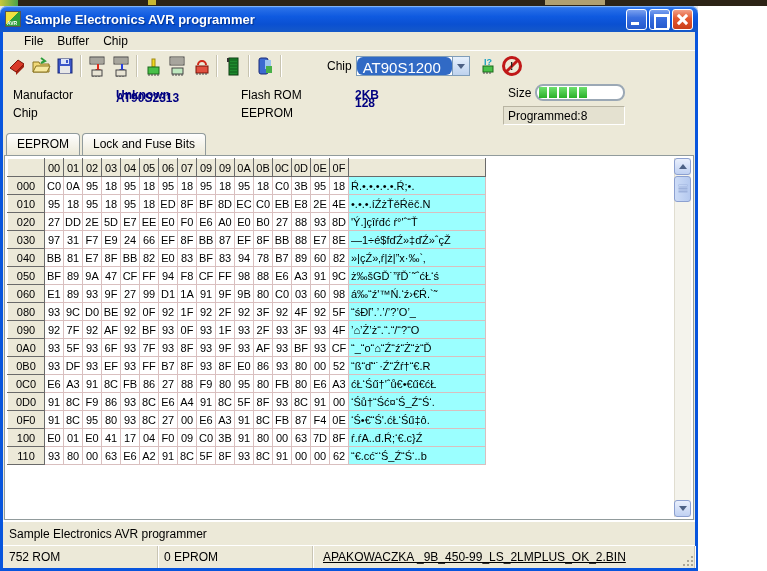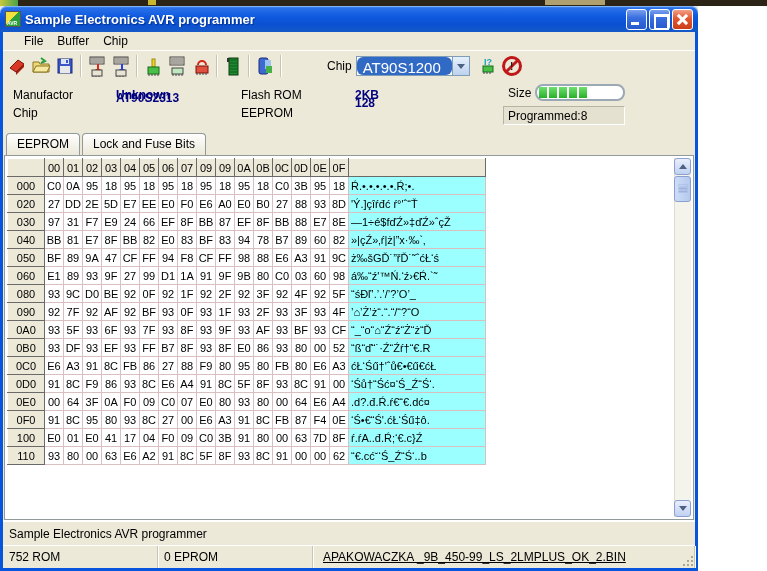--- a/index.html
+++ b/index.html
@@ -308,20 +308,40 @@
                 <td>18</td>
                 <td>95</td>
                 <td>18</td>
                 <td>C0</td>
                 <td>3B</td>
                 <td>95</td>
                 <td>18</td>
                 <td class="ascii">Ŕ.•.•.•.•.•.Ŕ;•.</td>
               </tr>
               <tr>
+                <th class="addr">010</th>
+                <td>95</td>
+                <td>18</td>
+                <td>95</td>
+                <td>18</td>
+                <td>95</td>
+                <td>18</td>
+                <td>ED</td>
+                <td>8F</td>
+                <td>BF</td>
+                <td>8D</td>
+                <td>EC</td>
+                <td>C0</td>
+                <td>EB</td>
+                <td>E8</td>
+                <td>2E</td>
+                <td>4E</td>
+                <td class="ascii">•.•.•.íŹżŤěŔëč.N</td>
+              </tr>
+              <tr>
                 <th class="addr">020</th>
                 <td>27</td>
                 <td>DD</td>
                 <td>2E</td>
                 <td>5D</td>
                 <td>E7</td>
                 <td>EE</td>
                 <td>E0</td>
                 <td>F0</td>
                 <td>E6</td>
@@ -528,40 +548,20 @@
                 <td>8C</td>
                 <td>5F</td>
                 <td>8F</td>
                 <td>93</td>
                 <td>8C</td>
                 <td>91</td>
                 <td>00</td>
                 <td class="ascii">‘Śů†“Ść¤‘Ś_Ź“Ś‘.</td>
               </tr>
               <tr>
-                <th class="addr">0E0</th>
-                <td>00</td>
-                <td>64</td>
-                <td>3F</td>
-                <td>0A</td>
-                <td>F0</td>
-                <td>09</td>
-                <td>C0</td>
-                <td>07</td>
-                <td>E0</td>
-                <td>80</td>
-                <td>93</td>
-                <td>80</td>
-                <td>00</td>
-                <td>64</td>
-                <td>E6</td>
-                <td>A4</td>
-                <td class="ascii">.d?.đ.Ŕ.ŕ€“€.dć¤</td>
-              </tr>
-              <tr>
                 <th class="addr">0F0</th>
                 <td>91</td>
                 <td>8C</td>
                 <td>95</td>
                 <td>80</td>
                 <td>93</td>
                 <td>8C</td>
                 <td>27</td>
                 <td>00</td>
                 <td>E6</td>

